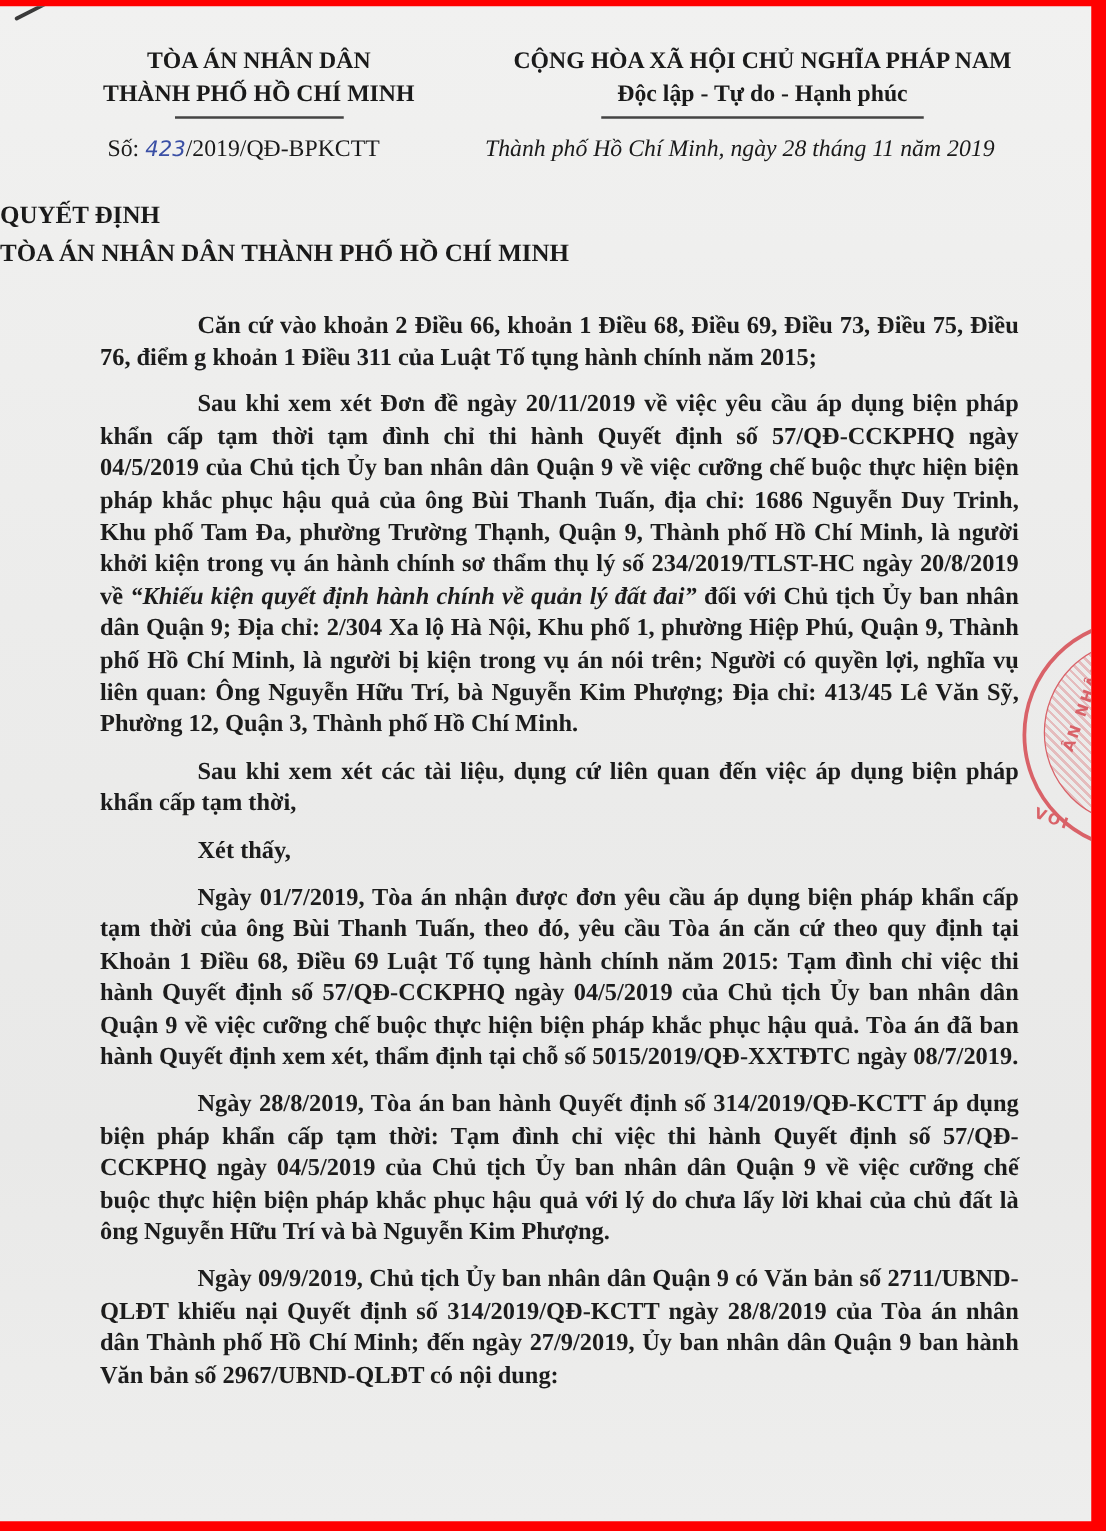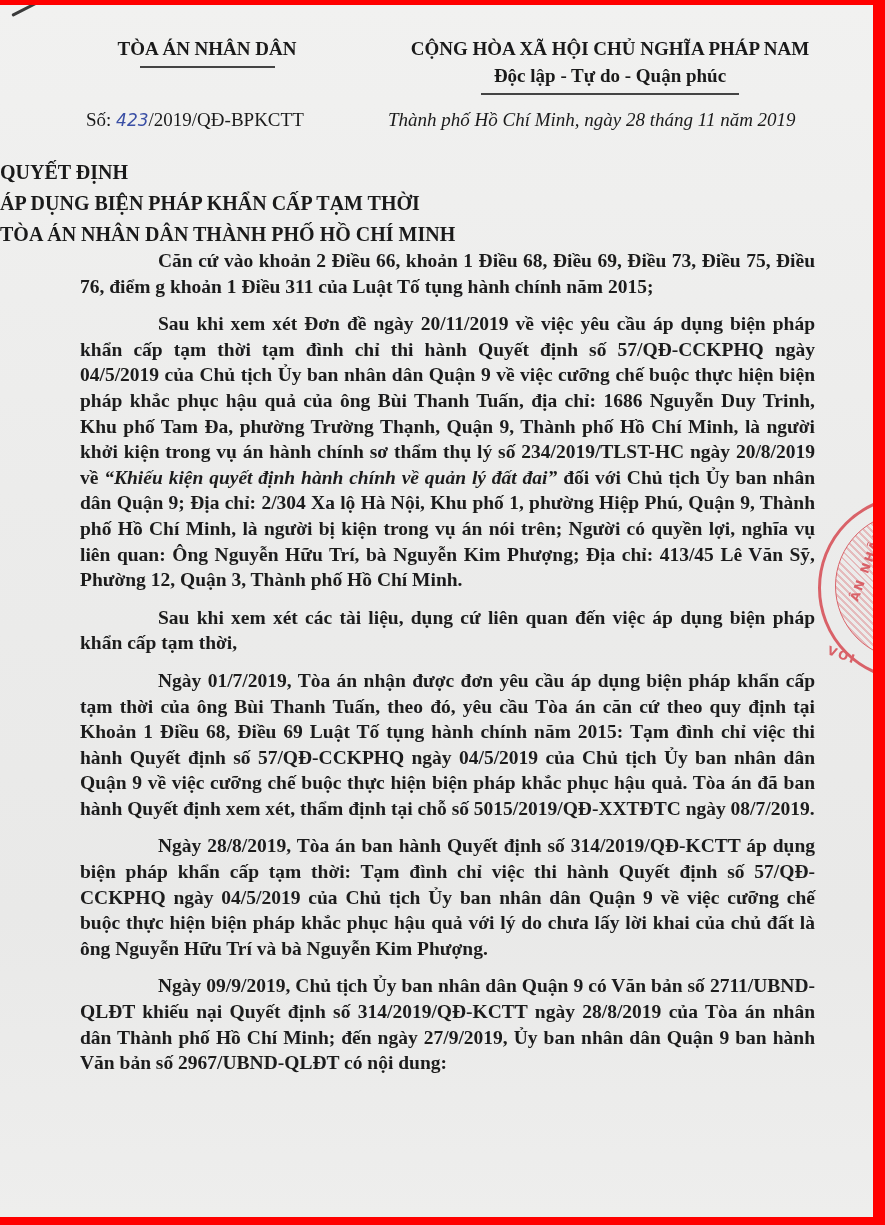--- a/index.html
+++ b/index.html
@@ -60,45 +60,46 @@
   }
 </style>
 </head>
 <body>
 
 <div class="frame">
   <div class="pen-mark"></div>
 
   <div class="hdr-left">
     <div>TÒA ÁN NHÂN DÂN</div>
+    <div>THÀNH PHỐ HỒ CHÍ MINH</div>
     <div class="rule"></div>
   </div>
 
   <div class="hdr-right">
     <div>CỘNG HÒA XÃ HỘI CHỦ NGHĨA PHÁP NAM</div>
-    <div>Độc lập - Tự do - Quận phúc</div>
+    <div>Độc lập - Tự do - Hạnh phúc</div>
     <div class="rule"></div>
   </div>
 
   <div class="so-line">
     <span>Số: </span><span class="so-num">423</span><span>/2019/QĐ-BPKCTT</span>
   </div>
 
   <div class="date-line">Thành phố Hồ Chí Minh, ngày 28 tháng 11 năm 2019</div>
 
   <div class="title">
     <div>QUYẾT ĐỊNH</div>
-    <div>ÁP DỤNG BIỆN PHÁP KHẨN CẤP TẠM THỜI</div>
     <div>TÒA ÁN NHÂN DÂN THÀNH PHỐ HỒ CHÍ MINH</div>
   </div>
 
   <div class="body">
     <p>Căn cứ vào khoản 2 Điều 66, khoản 1 Điều 68, Điều 69, Điều 73, Điều 75, Điều 76, điểm g khoản 1 Điều 311 của Luật Tố tụng hành chính năm 2015;</p>
     <p><span>Sau khi xem xét Đơn đề ngày 20/11/2019 về việc yêu cầu áp dụng biện pháp khẩn cấp tạm thời tạm đình chỉ thi hành Quyết định số 57/QĐ-CCKPHQ ngày 04/5/2019 của Chủ tịch Ủy ban nhân dân Quận 9 về việc cưỡng chế buộc thực hiện biện pháp khắc phục hậu quả của ông Bùi Thanh Tuấn, địa chỉ: 1686 Nguyễn Duy Trinh, Khu phố Tam Đa, phường Trường Thạnh, Quận 9, Thành phố Hồ Chí Minh, là người khởi kiện trong vụ án hành chính sơ thẩm thụ lý số 234/2019/TLST-HC ngày 20/8/2019 về </span><i>“Khiếu kiện quyết định hành chính về quản lý đất đai”</i><span> đối với Chủ tịch Ủy ban nhân dân Quận 9; Địa chỉ: 2/304 Xa lộ Hà Nội, Khu phố 1, phường Hiệp Phú, Quận 9, Thành phố Hồ Chí Minh, là người bị kiện trong vụ án nói trên; Người có quyền lợi, nghĩa vụ liên quan: Ông Nguyễn Hữu Trí, bà Nguyễn Kim Phượng; Địa chỉ: 413/45 Lê Văn Sỹ, Phường 12, Quận 3, Thành phố Hồ Chí Minh.</span></p>
     <p>Sau khi xem xét các tài liệu, dụng cứ liên quan đến việc áp dụng biện pháp khẩn cấp tạm thời,</p>
+    <p>Xét thấy,</p>
     <p>Ngày 01/7/2019, Tòa án nhận được đơn yêu cầu áp dụng biện pháp khẩn cấp tạm thời của ông Bùi Thanh Tuấn, theo đó, yêu cầu Tòa án căn cứ theo quy định tại Khoản 1 Điều 68, Điều 69 Luật Tố tụng hành chính năm 2015: Tạm đình chỉ việc thi hành Quyết định số 57/QĐ-CCKPHQ ngày 04/5/2019 của Chủ tịch Ủy ban nhân dân Quận 9 về việc cưỡng chế buộc thực hiện biện pháp khắc phục hậu quả. Tòa án đã ban hành Quyết định xem xét, thẩm định tại chỗ số 5015/2019/QĐ-XXTĐTC ngày 08/7/2019.</p>
     <p>Ngày 28/8/2019, Tòa án ban hành Quyết định số 314/2019/QĐ-KCTT áp dụng biện pháp khẩn cấp tạm thời: Tạm đình chỉ việc thi hành Quyết định số 57/QĐ-CCKPHQ ngày 04/5/2019 của Chủ tịch Ủy ban nhân dân Quận 9 về việc cưỡng chế buộc thực hiện biện pháp khắc phục hậu quả với lý do chưa lấy lời khai của chủ đất là ông Nguyễn Hữu Trí và bà Nguyễn Kim Phượng.</p>
     <p>Ngày 09/9/2019, Chủ tịch Ủy ban nhân dân Quận 9 có Văn bản số 2711/UBND-QLĐT khiếu nại Quyết định số 314/2019/QĐ-KCTT ngày 28/8/2019 của Tòa án nhân dân Thành phố Hồ Chí Minh; đến ngày 27/9/2019, Ủy ban nhân dân Quận 9 ban hành Văn bản số 2967/UBND-QLĐT có nội dung:</p>
   </div>
 
   <div class="seal">
     <div class="inner"></div>
     <span class="seal-text" style="left:-6px; top:40px; transform:rotate(-70deg);">ÂN NHÂN DÂN</span>
     <span class="seal-text" style="left:6px; top:150px; transform:rotate(20deg);">VOI</span>
   </div>

